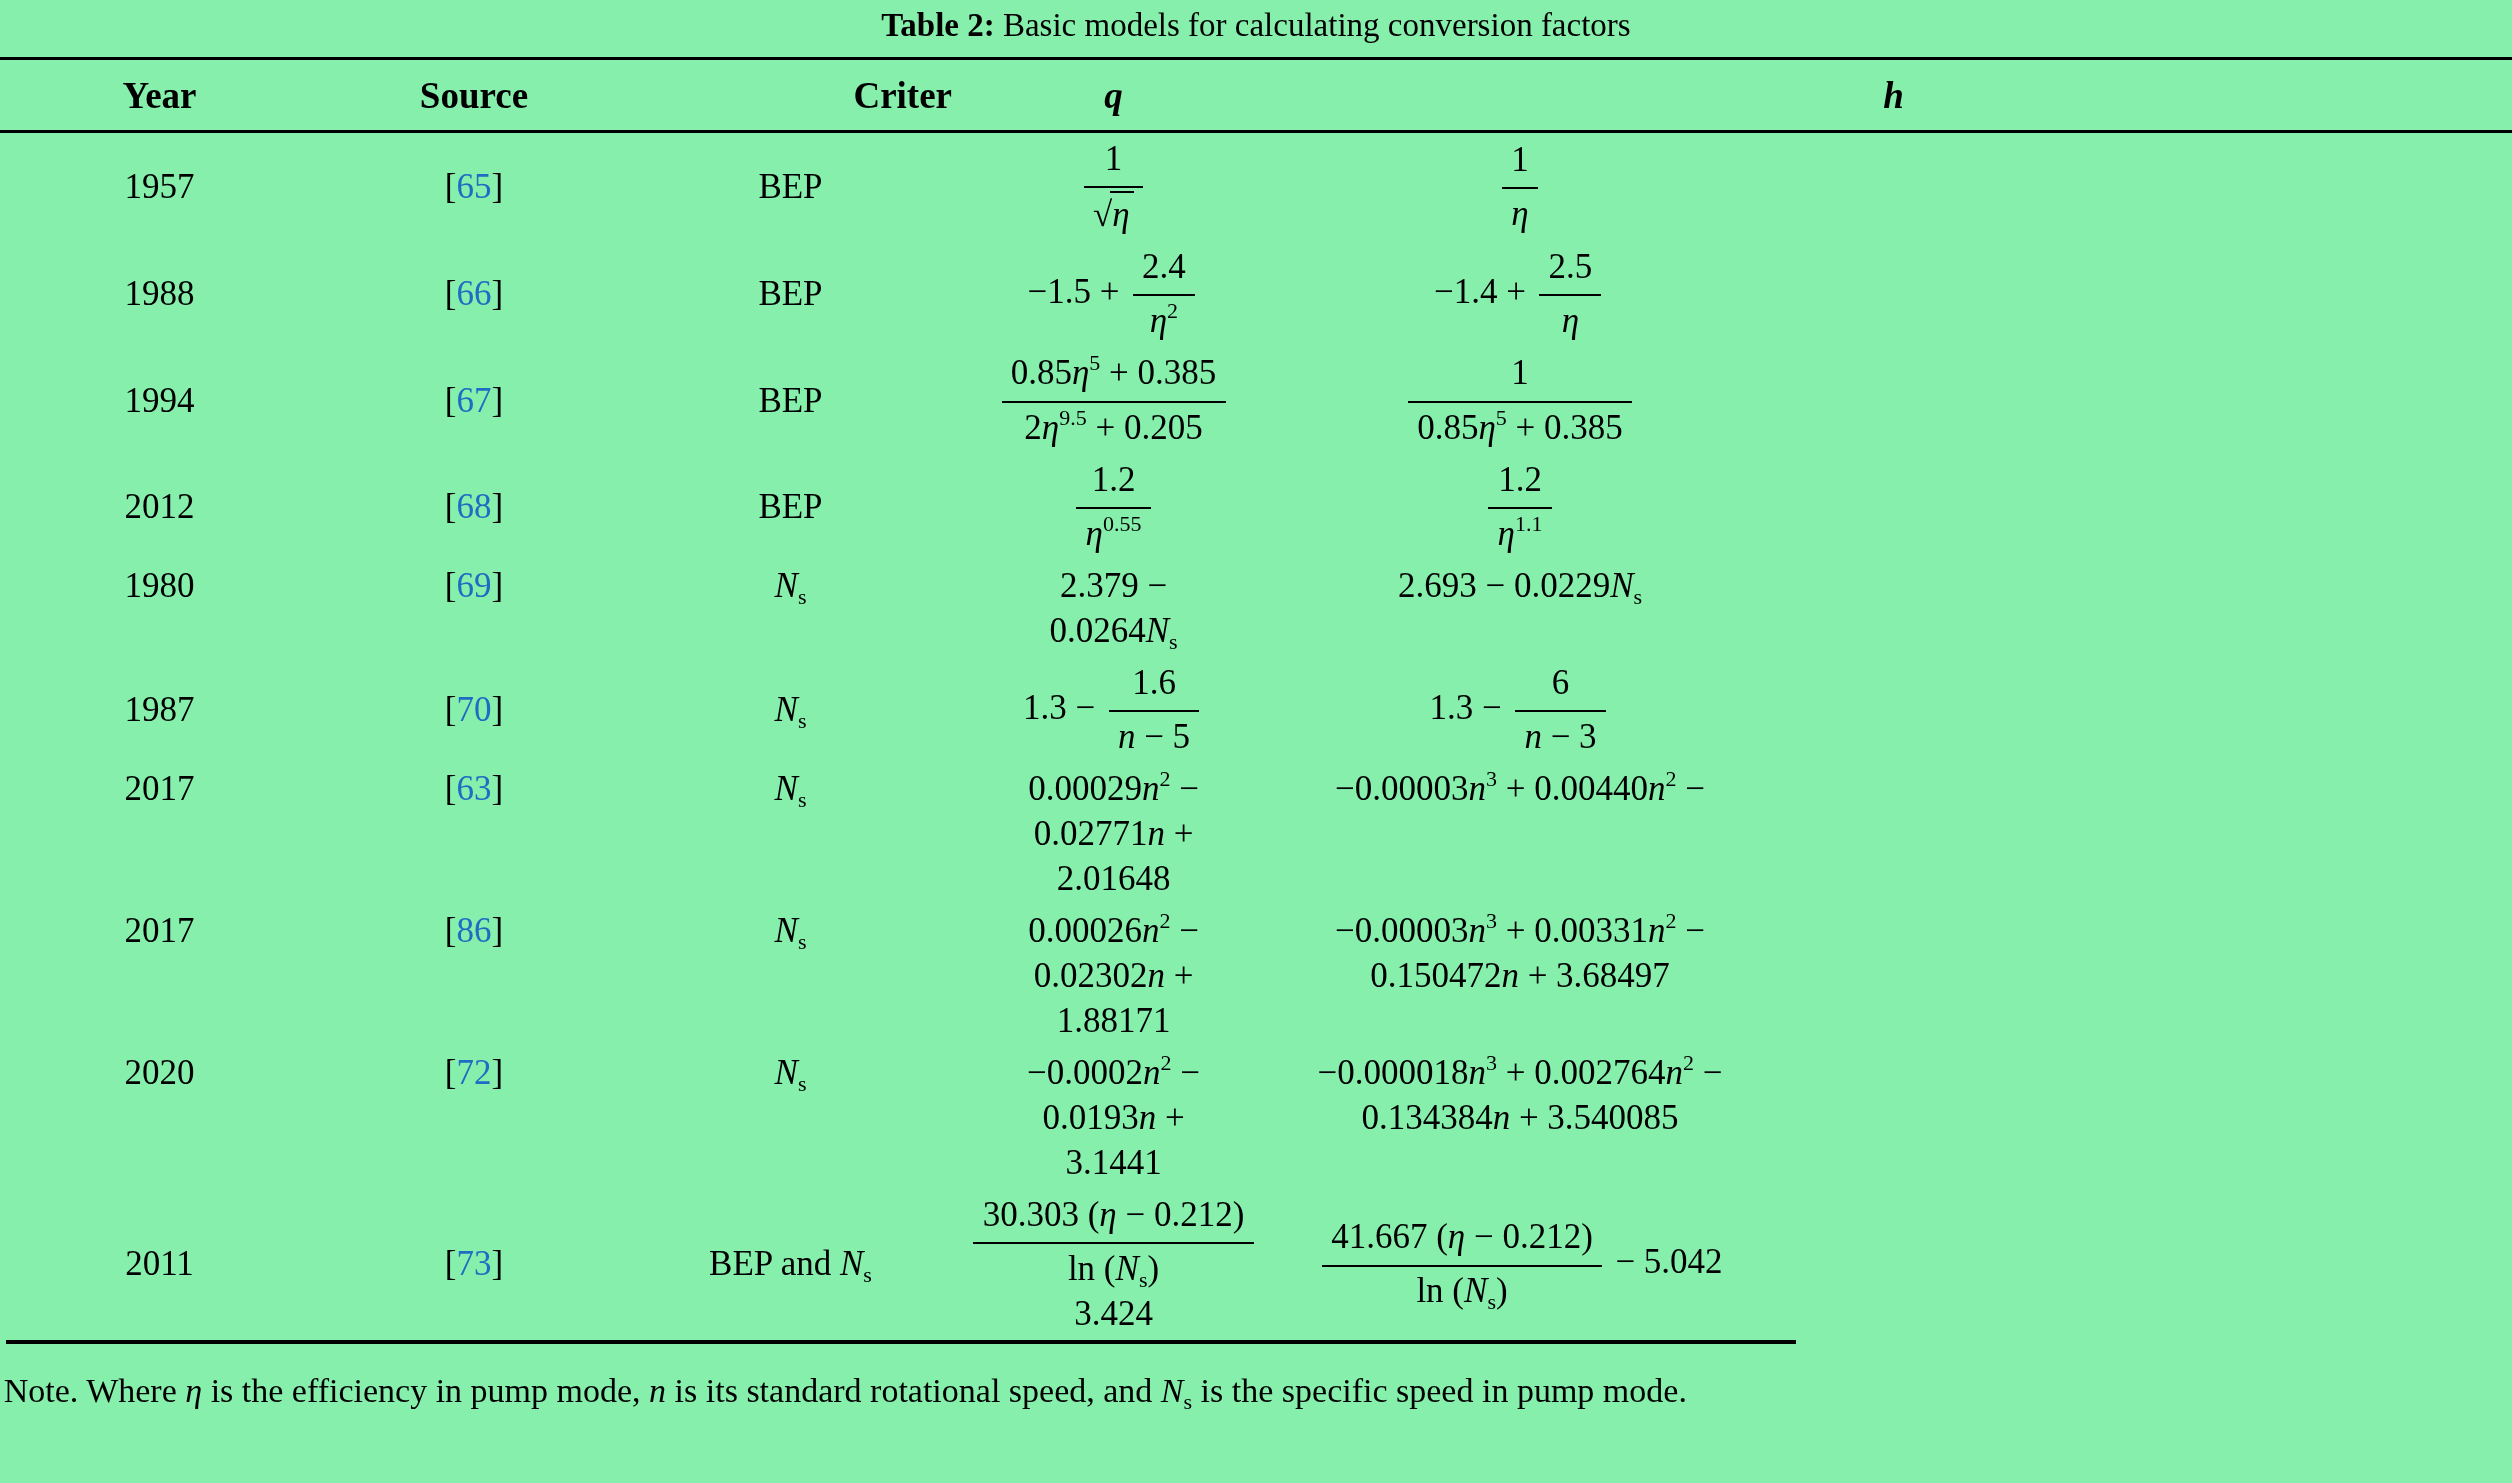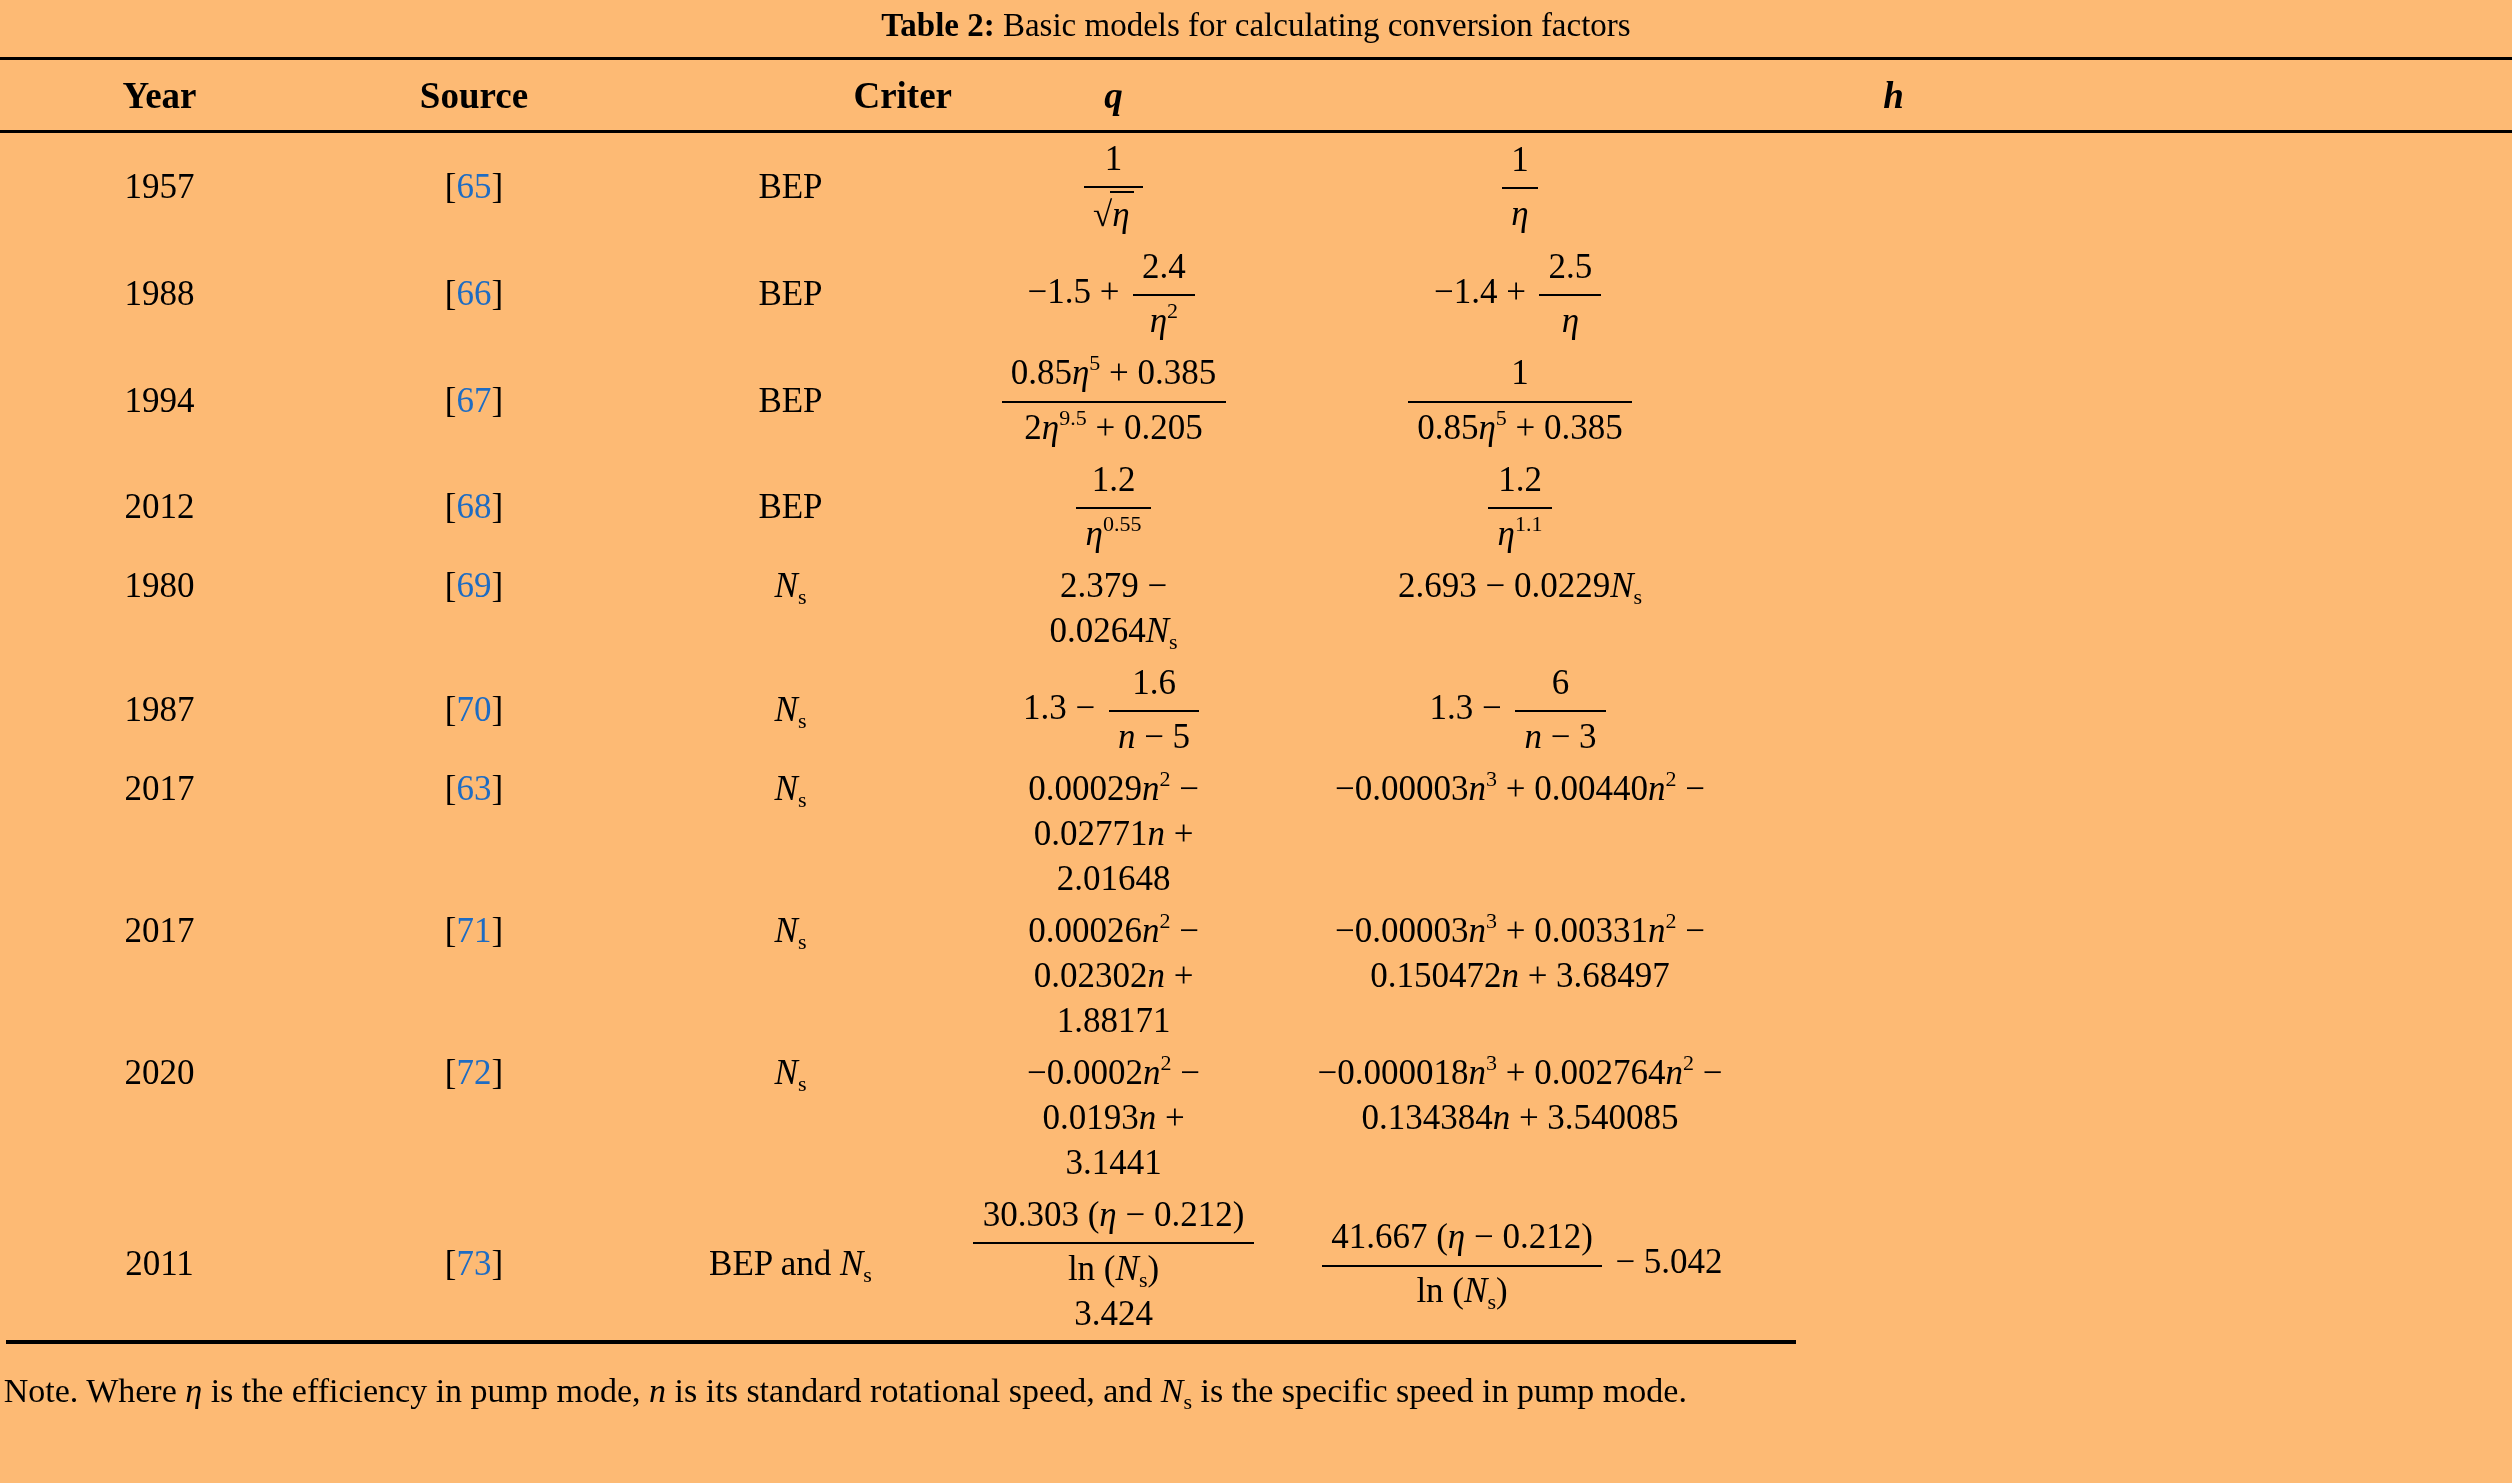--- a/index.html
+++ b/index.html
@@ -1,18 +1,18 @@
 <!DOCTYPE html>
 <html style="font-size:15px"><head>
 <meta charset="utf-8">
 <style>
   html,body{margin:0;padding:0;background:#fff;}
   .page{
     position:relative; width:2512px; height:1484px; overflow:hidden;
-    background:#fdba74; color:#000;
+    background:#86efac; color:#000;
     font-family:"Liberation Serif","DejaVu Serif",serif;
   }
   
   .title{height:57px; padding-top:7.4px; box-sizing:border-box; text-align:center; font-size:33px;}
   .title .bold{font-weight:bold;}
   
   .rule{border:0; border-top:3.7px solid #000; margin:0;}
   .rule-bottom{border-top:4.6px solid #000; width:1790px; margin-left:5.5px;}
   
   .thead{display:flex; align-items:center; height:70px; font-weight:bold; font-size:37px;}
@@ -169,21 +169,21 @@
           <span class="mline">0.00029<span class="var">n</span><span class="sup">2</span> −</span>
           <span class="mline">0.02771<span class="var">n</span> +</span>
           <span class="mline">2.01648</span>
         </div>
         <div class="cell c-h">
           <span class="mline">−0.00003<span class="var">n</span><span class="sup">3</span> + 0.00440<span class="var">n</span><span class="sup">2</span> −</span>
         </div>
       </div>
       <div class="trow top">
         <div class="cell c-year">2017</div>
-        <div class="cell c-source"><span class="cite-bracket">[</span><span class="cite-num" style="color: rgb(30, 108, 195);">71</span><span class="cite-bracket">]</span></div>
+        <div class="cell c-source"><span class="cite-bracket">[</span><span class="cite-num" style="color: rgb(30, 108, 195);">86</span><span class="cite-bracket">]</span></div>
         <div class="cell c-criter"><span class="var">N</span><span class="sub">s</span></div>
         <div class="cell c-q">
           <span class="mline">0.00026<span class="var">n</span><span class="sup">2</span> −</span>
           <span class="mline">0.02302<span class="var">n</span> +</span>
           <span class="mline">1.88171</span>
         </div>
         <div class="cell c-h">
           <span class="mline">−0.00003<span class="var">n</span><span class="sup">3</span> + 0.00331<span class="var">n</span><span class="sup">2</span> −</span>
           <span class="mline">0.150472<span class="var">n</span> + 3.68497</span>
         </div>

